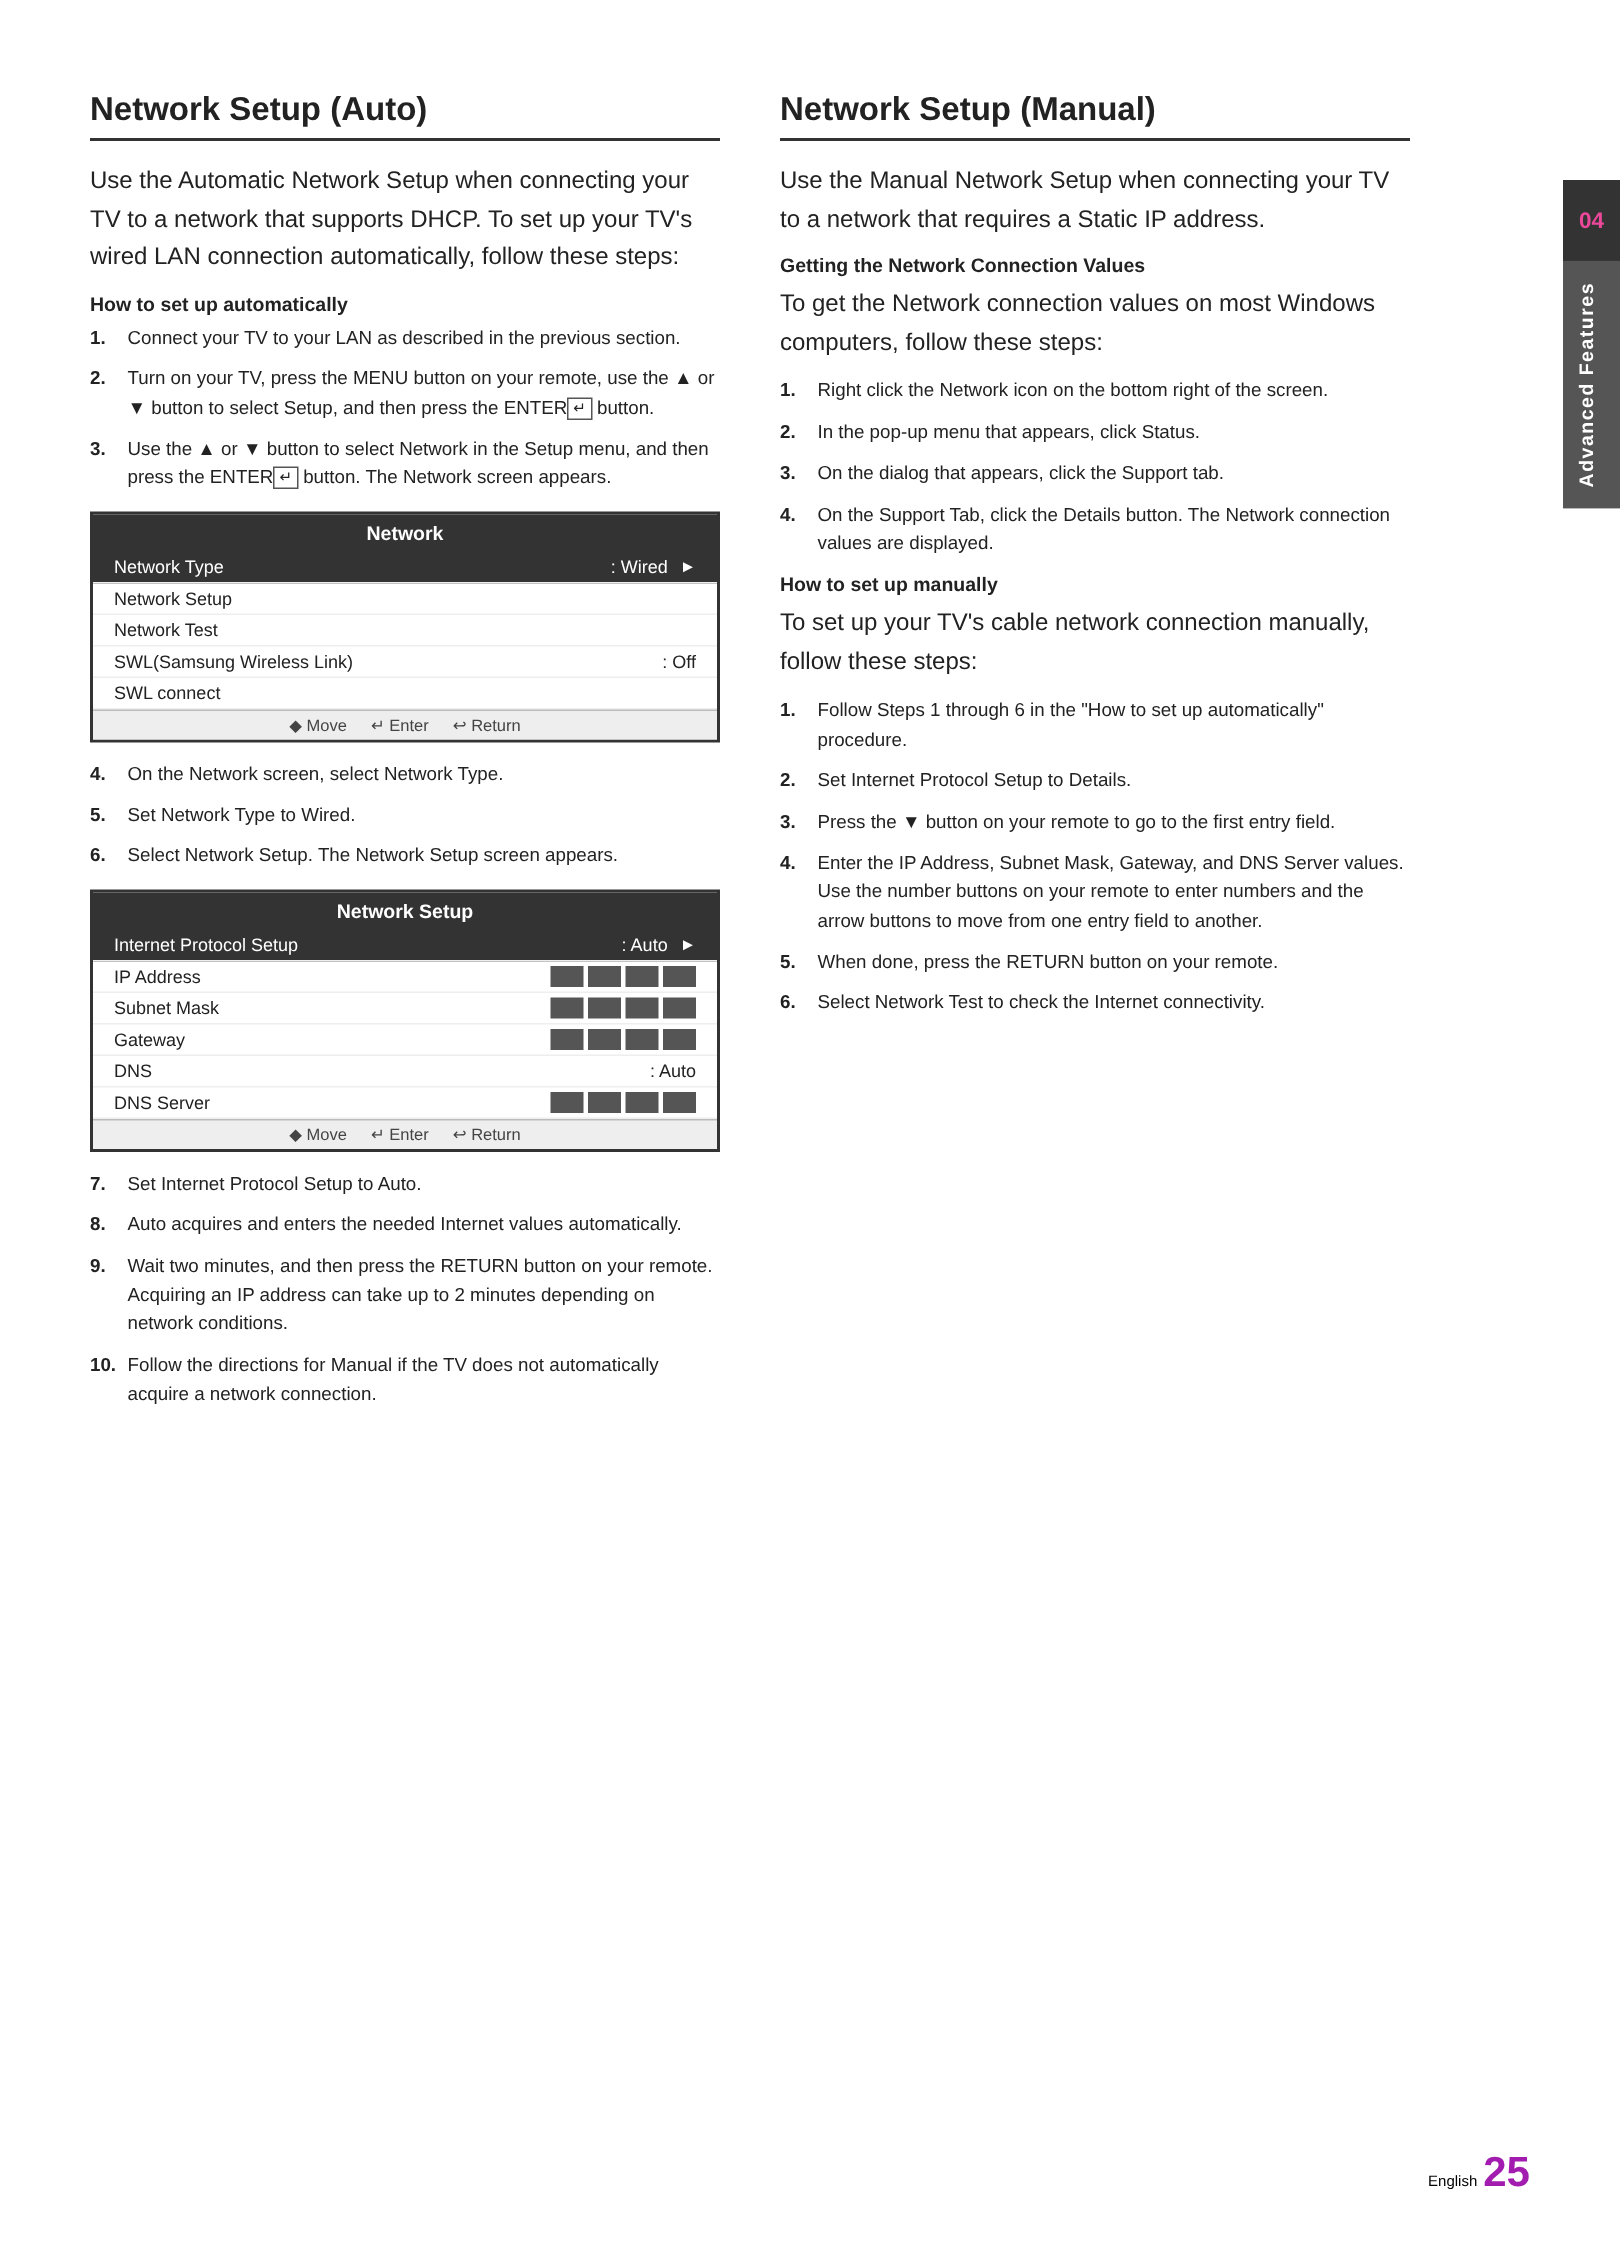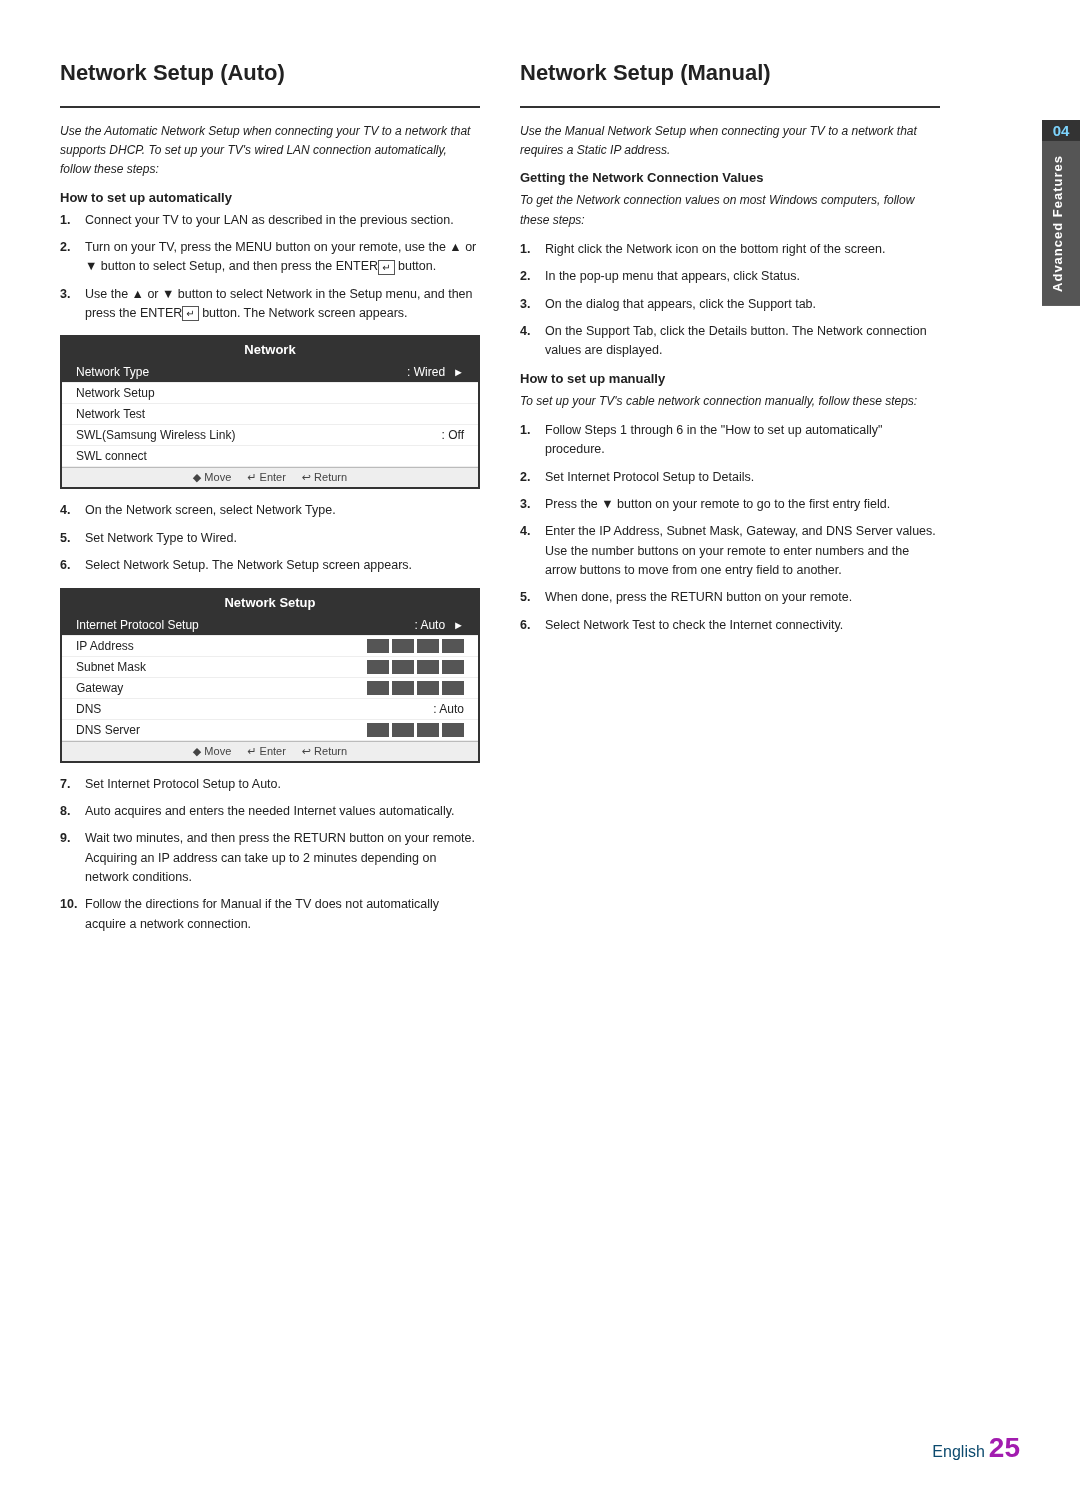--- a/index.html
+++ b/index.html
@@ -22,23 +22,23 @@
       position: absolute;
       right: 0;
       top: 120px;
       width: 38px;
       display: flex;
       flex-direction: column;
       align-items: center;
     }
     .side-tab-number {
       background: #333;
-      color: #7dd3fc;
+      color: #ec4899;
       width: 38px;
-      height: 21px;
+      height: 54px;
       display: flex;
       align-items: center;
       justify-content: center;
       font-size: 15px;
       font-weight: bold;
     }
     .side-tab-text {
       background: #555;
       color: #fff;
       width: 38px;
@@ -62,28 +62,27 @@
       max-width: 420px;
     }
     .right-column {
       flex: 1;
       max-width: 420px;
     }
     .section-title {
       font-size: 22px;
       font-weight: bold;
       border-bottom: 2px solid #333;
-      padding-bottom: 20px;
+      padding-bottom: 6px;
       margin-bottom: 14px;
     }
     .section-intro {
-      font-size: 12px;
+      font-size: 16px;
       line-height: 1.6;
       margin-bottom: 10px;
-      font-style: italic;
     }
     .subsection-title {
       font-size: 13px;
       font-weight: bold;
       margin-bottom: 6px;
       margin-top: 10px;
     }
     .steps-list {
       list-style: none;
       padding: 0;
@@ -175,22 +174,22 @@
     
     .page-footer {
       position: absolute;
       bottom: 30px;
       right: 60px;
       display: flex;
       align-items: baseline;
       gap: 4px;
     }
     .page-footer-text {
-      font-size: 16px;
-      color: #0c4a6e;
+      font-size: 10px;
+      color: #000000;
     }
     .page-footer-number {
       font-size: 28px;
       font-weight: bold;
       color: #a21caf;
     }
     .bold { font-weight: bold; }
     .enter-icon {
       display: inline-block;
       border: 1px solid #555;

